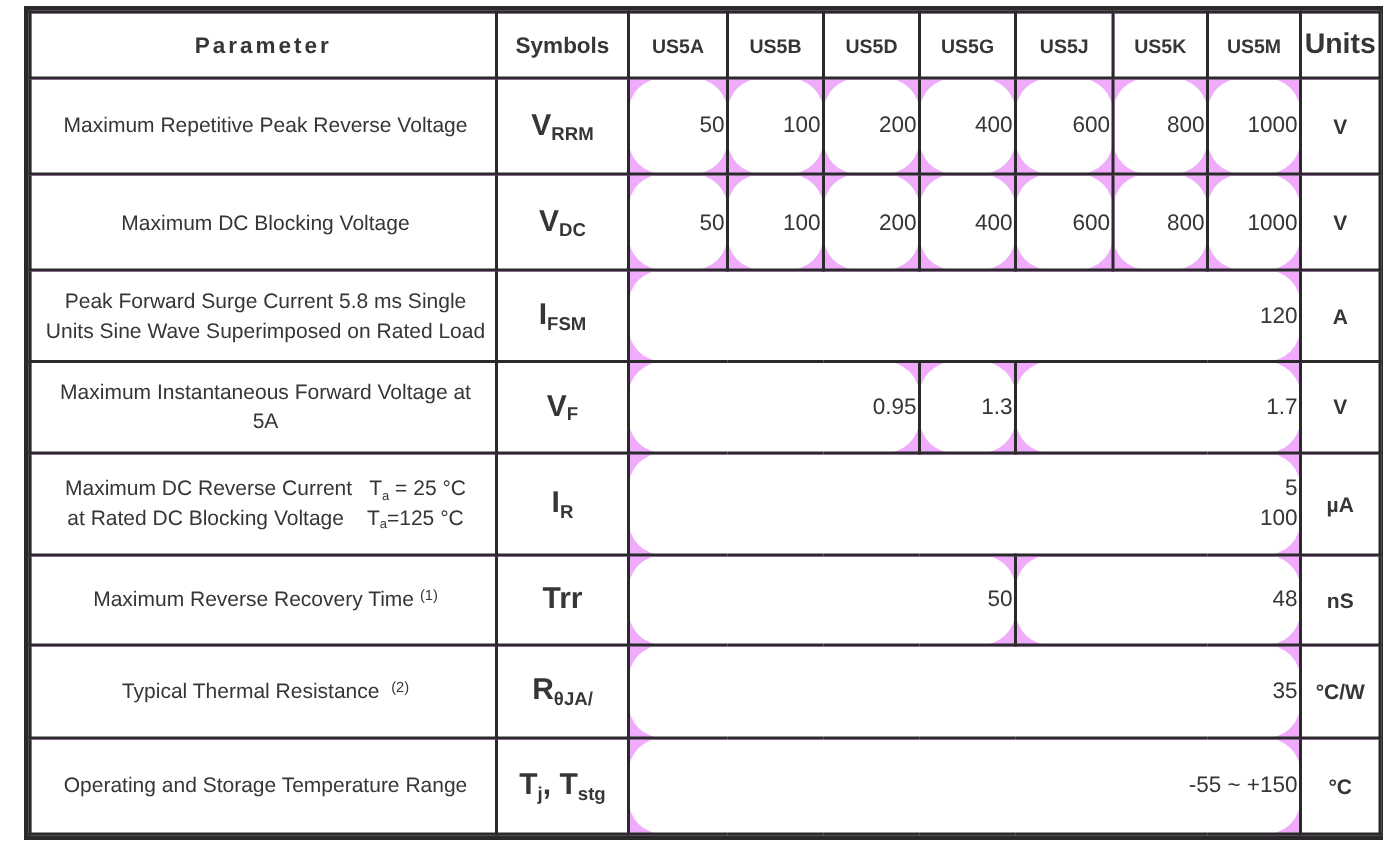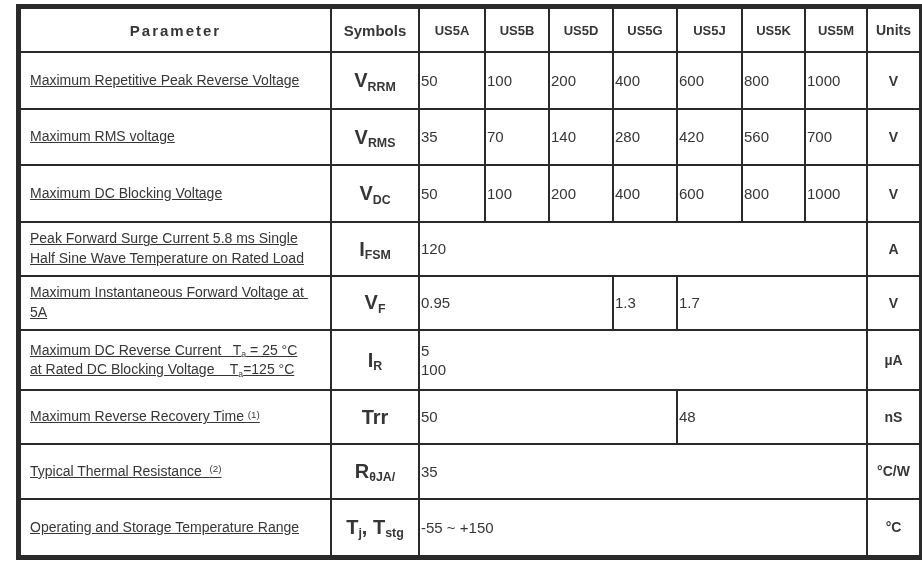--- a/index.html
+++ b/index.html
@@ -34,43 +34,43 @@
     background: #ffffff;
   }
   thead th {
     font-weight: bold;
     text-align: center;
     vertical-align: middle;
   }
   th.param-th  { font-size: 15px; letter-spacing: 2px; }
   th.sym-th    { font-size: 15px; }
   th.part-th   { font-size: 13px; }
-  th.units-th  { font-size: 14px; }
+  th.units-th  { font-size: 19px; }
   td.param {
-    text-align: left;
+    text-align: center;
     vertical-align: middle;
     padding: 3px 6px 3px 9px;
     font-size: 14px;
-    text-decoration: underline;
   }
   .param-line {
     white-space: pre-wrap;
     line-height: 1.4;
   }
   td.symbol {
     text-align: center;
     vertical-align: middle;
     font-weight: bold;
     font-size: 20px;
   }
   td.val {
-    text-align: left;
+    text-align: right;
     vertical-align: middle;
     font-size: 15px;
     line-height: 1.3;
+    border-radius: 23px;
   }
   td.unit {
     text-align: center;
     vertical-align: middle;
     font-weight: bold;
     font-size: 14px;
   }
   sub {
     font-size: 0.62em;
     vertical-align: baseline;
@@ -126,52 +126,38 @@
           <td class="symbol">V<sub>RRM</sub></td>
           <td class="val" colspan="1">50</td>
           <td class="val" colspan="1">100</td>
           <td class="val" colspan="1">200</td>
           <td class="val" colspan="1">400</td>
           <td class="val" colspan="1">600</td>
           <td class="val" colspan="1">800</td>
           <td class="val" colspan="1">1000</td>
           <td class="unit">V</td>
         </tr>
-        <tr style="height: 49px;">
-          <td class="param">
-            <div class="param-line">Maximum RMS voltage</div>
-          </td>
-          <td class="symbol">V<sub>RMS</sub></td>
-          <td class="val" colspan="1">35</td>
-          <td class="val" colspan="1">70</td>
-          <td class="val" colspan="1">140</td>
-          <td class="val" colspan="1">280</td>
-          <td class="val" colspan="1">420</td>
-          <td class="val" colspan="1">560</td>
-          <td class="val" colspan="1">700</td>
-          <td class="unit">V</td>
-        </tr>
         <tr style="height: 50px;">
           <td class="param">
             <div class="param-line">Maximum DC Blocking Voltage</div>
           </td>
           <td class="symbol">V<sub>DC</sub></td>
           <td class="val" colspan="1">50</td>
           <td class="val" colspan="1">100</td>
           <td class="val" colspan="1">200</td>
           <td class="val" colspan="1">400</td>
           <td class="val" colspan="1">600</td>
           <td class="val" colspan="1">800</td>
           <td class="val" colspan="1">1000</td>
           <td class="unit">V</td>
         </tr>
         <tr style="height: 47px;">
           <td class="param">
             <div class="param-line">Peak Forward Surge Current 5.8 ms Single</div>
-            <div class="param-line">Half Sine Wave Temperature on Rated Load</div>
+            <div class="param-line">Units Sine Wave Superimposed on Rated Load</div>
           </td>
           <td class="symbol">I<sub>FSM</sub></td>
           <td class="val" colspan="7">120</td>
           <td class="unit">A</td>
         </tr>
         <tr style="height: 46px;">
           <td class="param">
             <div class="param-line">Maximum Instantaneous Forward Voltage at 5A</div>
           </td>
           <td class="symbol">V<sub>F</sub></td>

